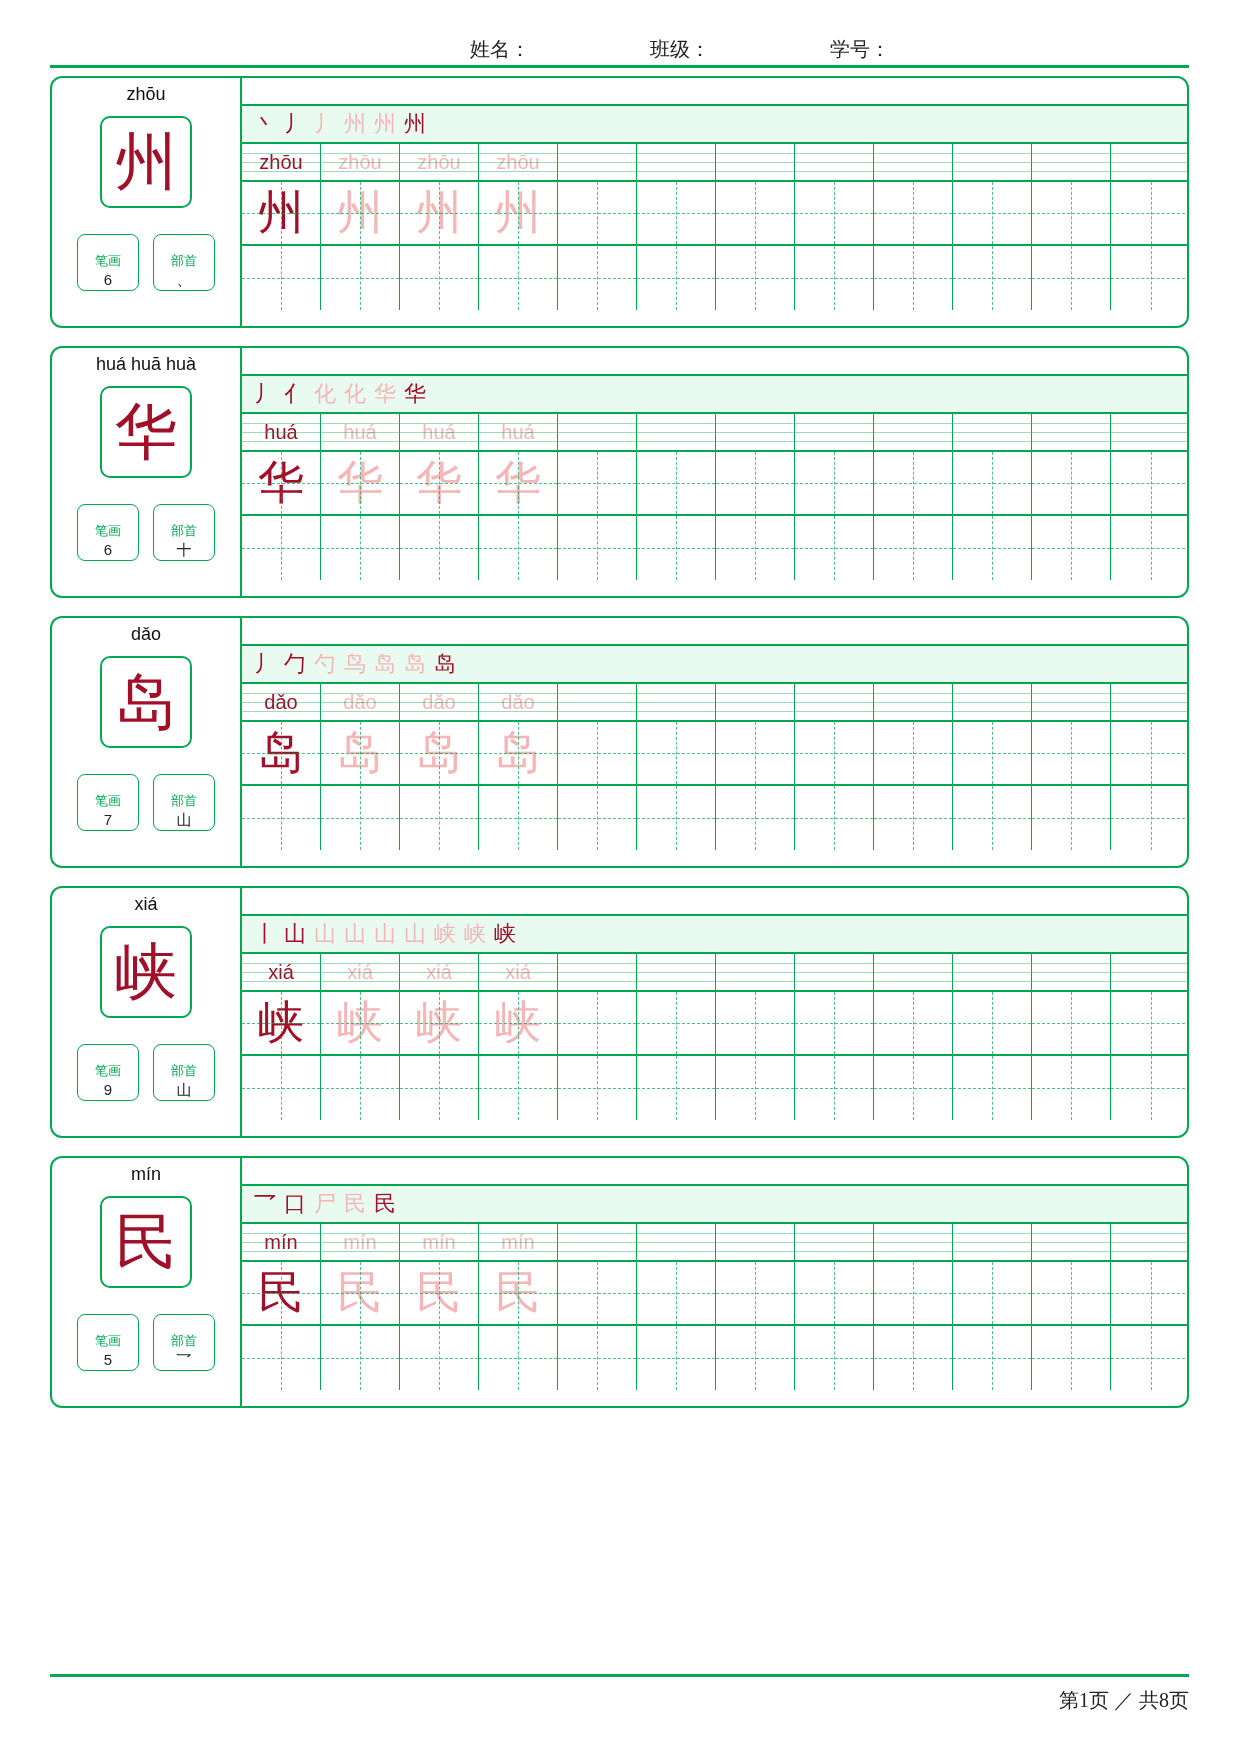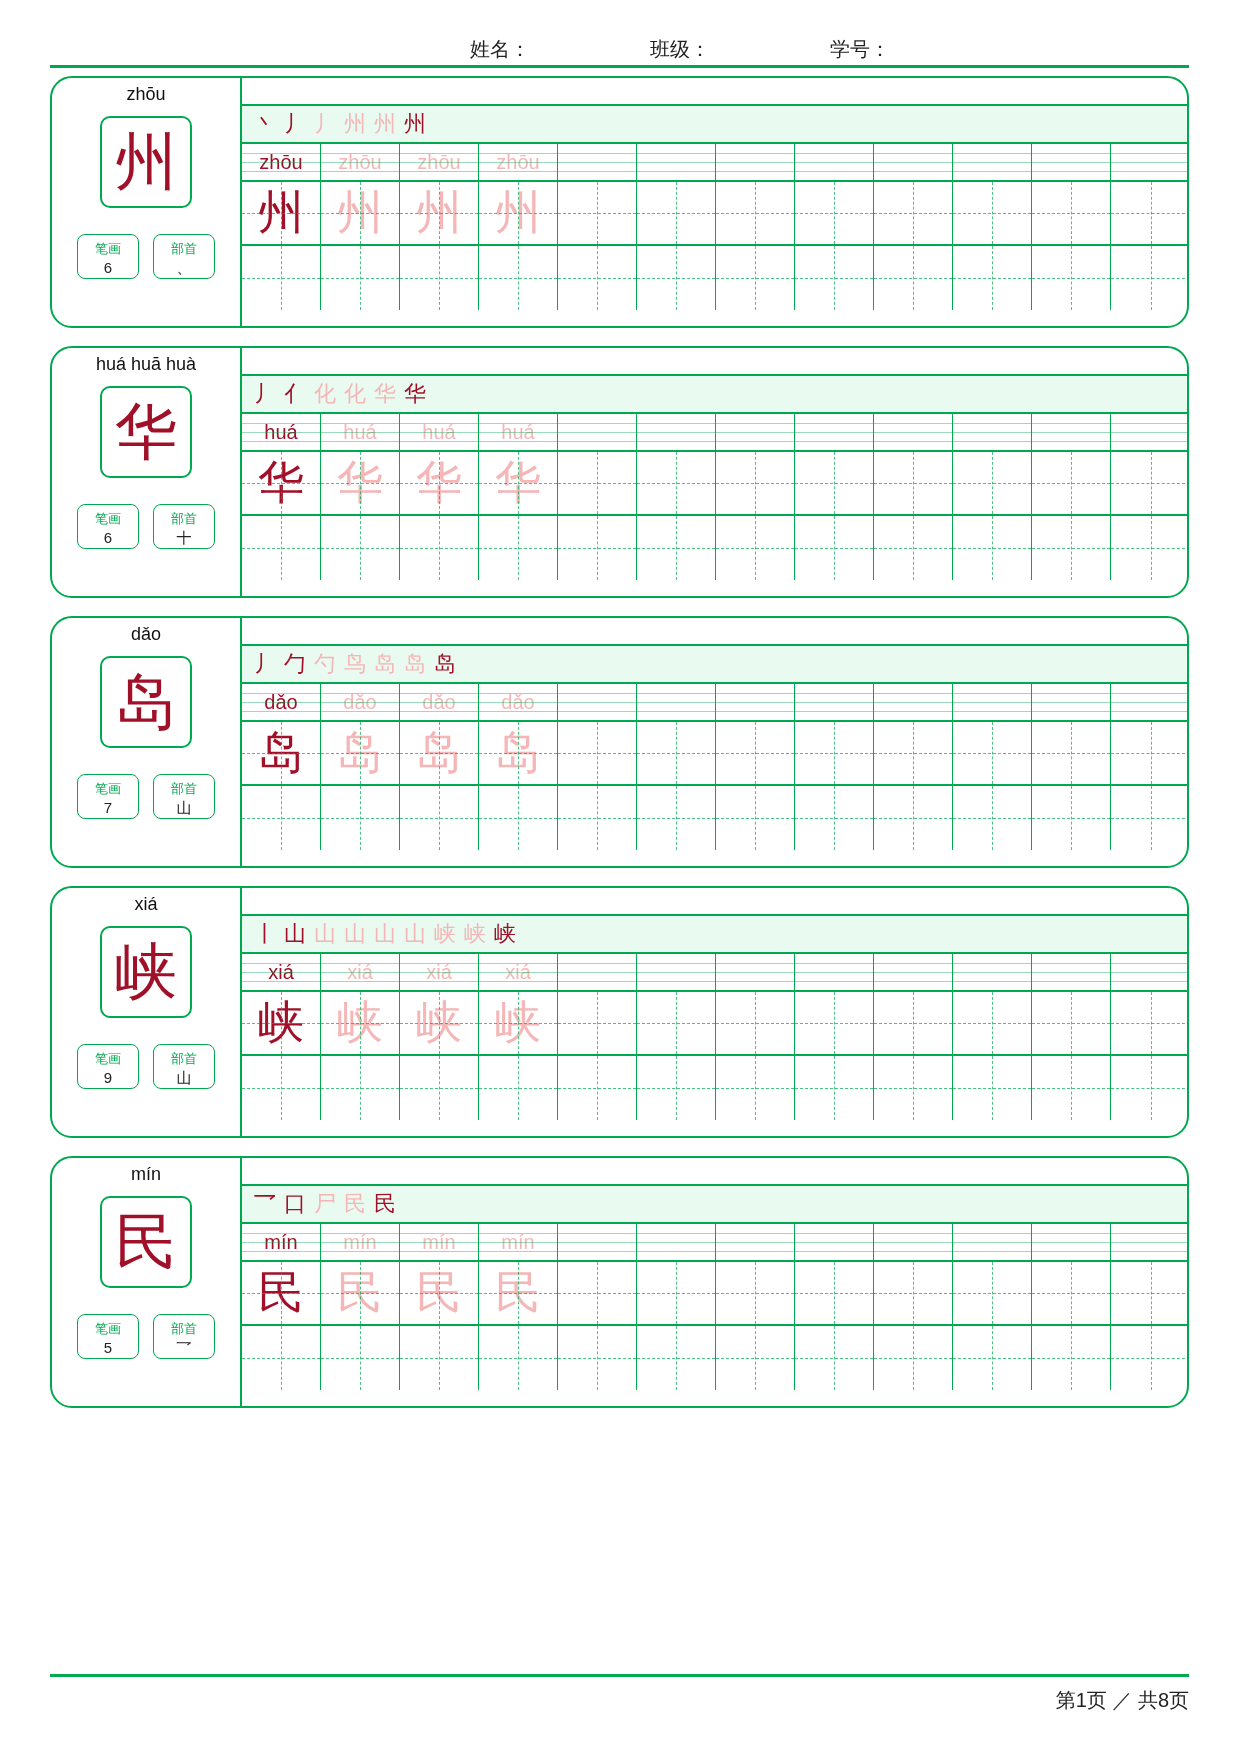--- a/index.html
+++ b/index.html
@@ -19,21 +19,21 @@
     position:relative;
     padding:30px 50px 0 50px;
   }
   .header-line{height:3px;background:var(--green);margin-top:35px;}
   .header-fields{position:absolute;top:36px;left:470px;right:60px;display:flex;font-size:20px;color:#222;}
   .header-fields span{margin-right:120px;text-align:right;}
 
   .entries{margin-top:8px;}
   .entry{
     border:2px solid var(--green);
-    border-radius:22px;
+    border-radius:12px;
     height:252px;
     margin-bottom:18px;
     display:flex;
     overflow:hidden;
     position:relative;
   }
   .left-panel{
     width:190px;
     flex:0 0 190px;
     border-right:2px solid var(--green);
@@ -43,21 +43,21 @@
   .pinyin-top{font-size:18px;color:#111;height:22px;}
   .char-box{
     width:92px;height:92px;border:2px solid var(--green);border-radius:10px;
     margin-top:10px;display:flex;align-items:center;justify-content:center;
     font-size:62px;color:var(--red);font-family:"KaiTi","STKaiti",serif;position:relative;
   }
   .char-box::before,.char-box::after{content:"";position:absolute;background:transparent;}
   .meta-row{display:flex;gap:14px;margin-top:26px;}
   .meta-box{
     width:62px;border:1.5px solid var(--green);border-radius:8px;
-    text-align:center;font-size:13px;line-height:1.3;padding:6px 0 1px 0;color:var(--green);
+    text-align:center;font-size:13px;line-height:1.3;padding:18px 0 1px 0;color:var(--green);
   }
   .meta-box .v{color:#222;font-size:15px;display:block;}
 
   .right-panel{
     flex:1;display:flex;flex-direction:column;
   }
   .spacer-top{height:28px;border-bottom:2px solid var(--green);}
 
   .row{height:55px;display:flex;position:relative;}
   .row.strokes{background:var(--green-cell);height:38px;border-bottom:2px solid var(--green);}
@@ -85,21 +85,21 @@
 
   .strokes-inner{
     padding-left:12px;display:flex;align-items:center;height:100%;
     font-size:22px;color:var(--red);font-family:"KaiTi","STKaiti",serif;gap:8px;
   }
   .strokes-inner span.fade{color:var(--pink);}
 
   .footer{
     position:absolute;bottom:40px;left:50px;right:50px;
     border-top:3px solid var(--green);padding-top:10px;
-    text-align:right;font-size:20px;color:#222;font-family:Liberation Sans, sans-serif;
+    text-align:right;font-size:20px;color:#222;font-family:Liberation Serif, serif;
   }
 </style>
 </head>
 <body>
 
 <div class="header-fields">
   <span>姓名：</span>
   <span>班级：</span>
   <span>学号：</span>
 </div>

